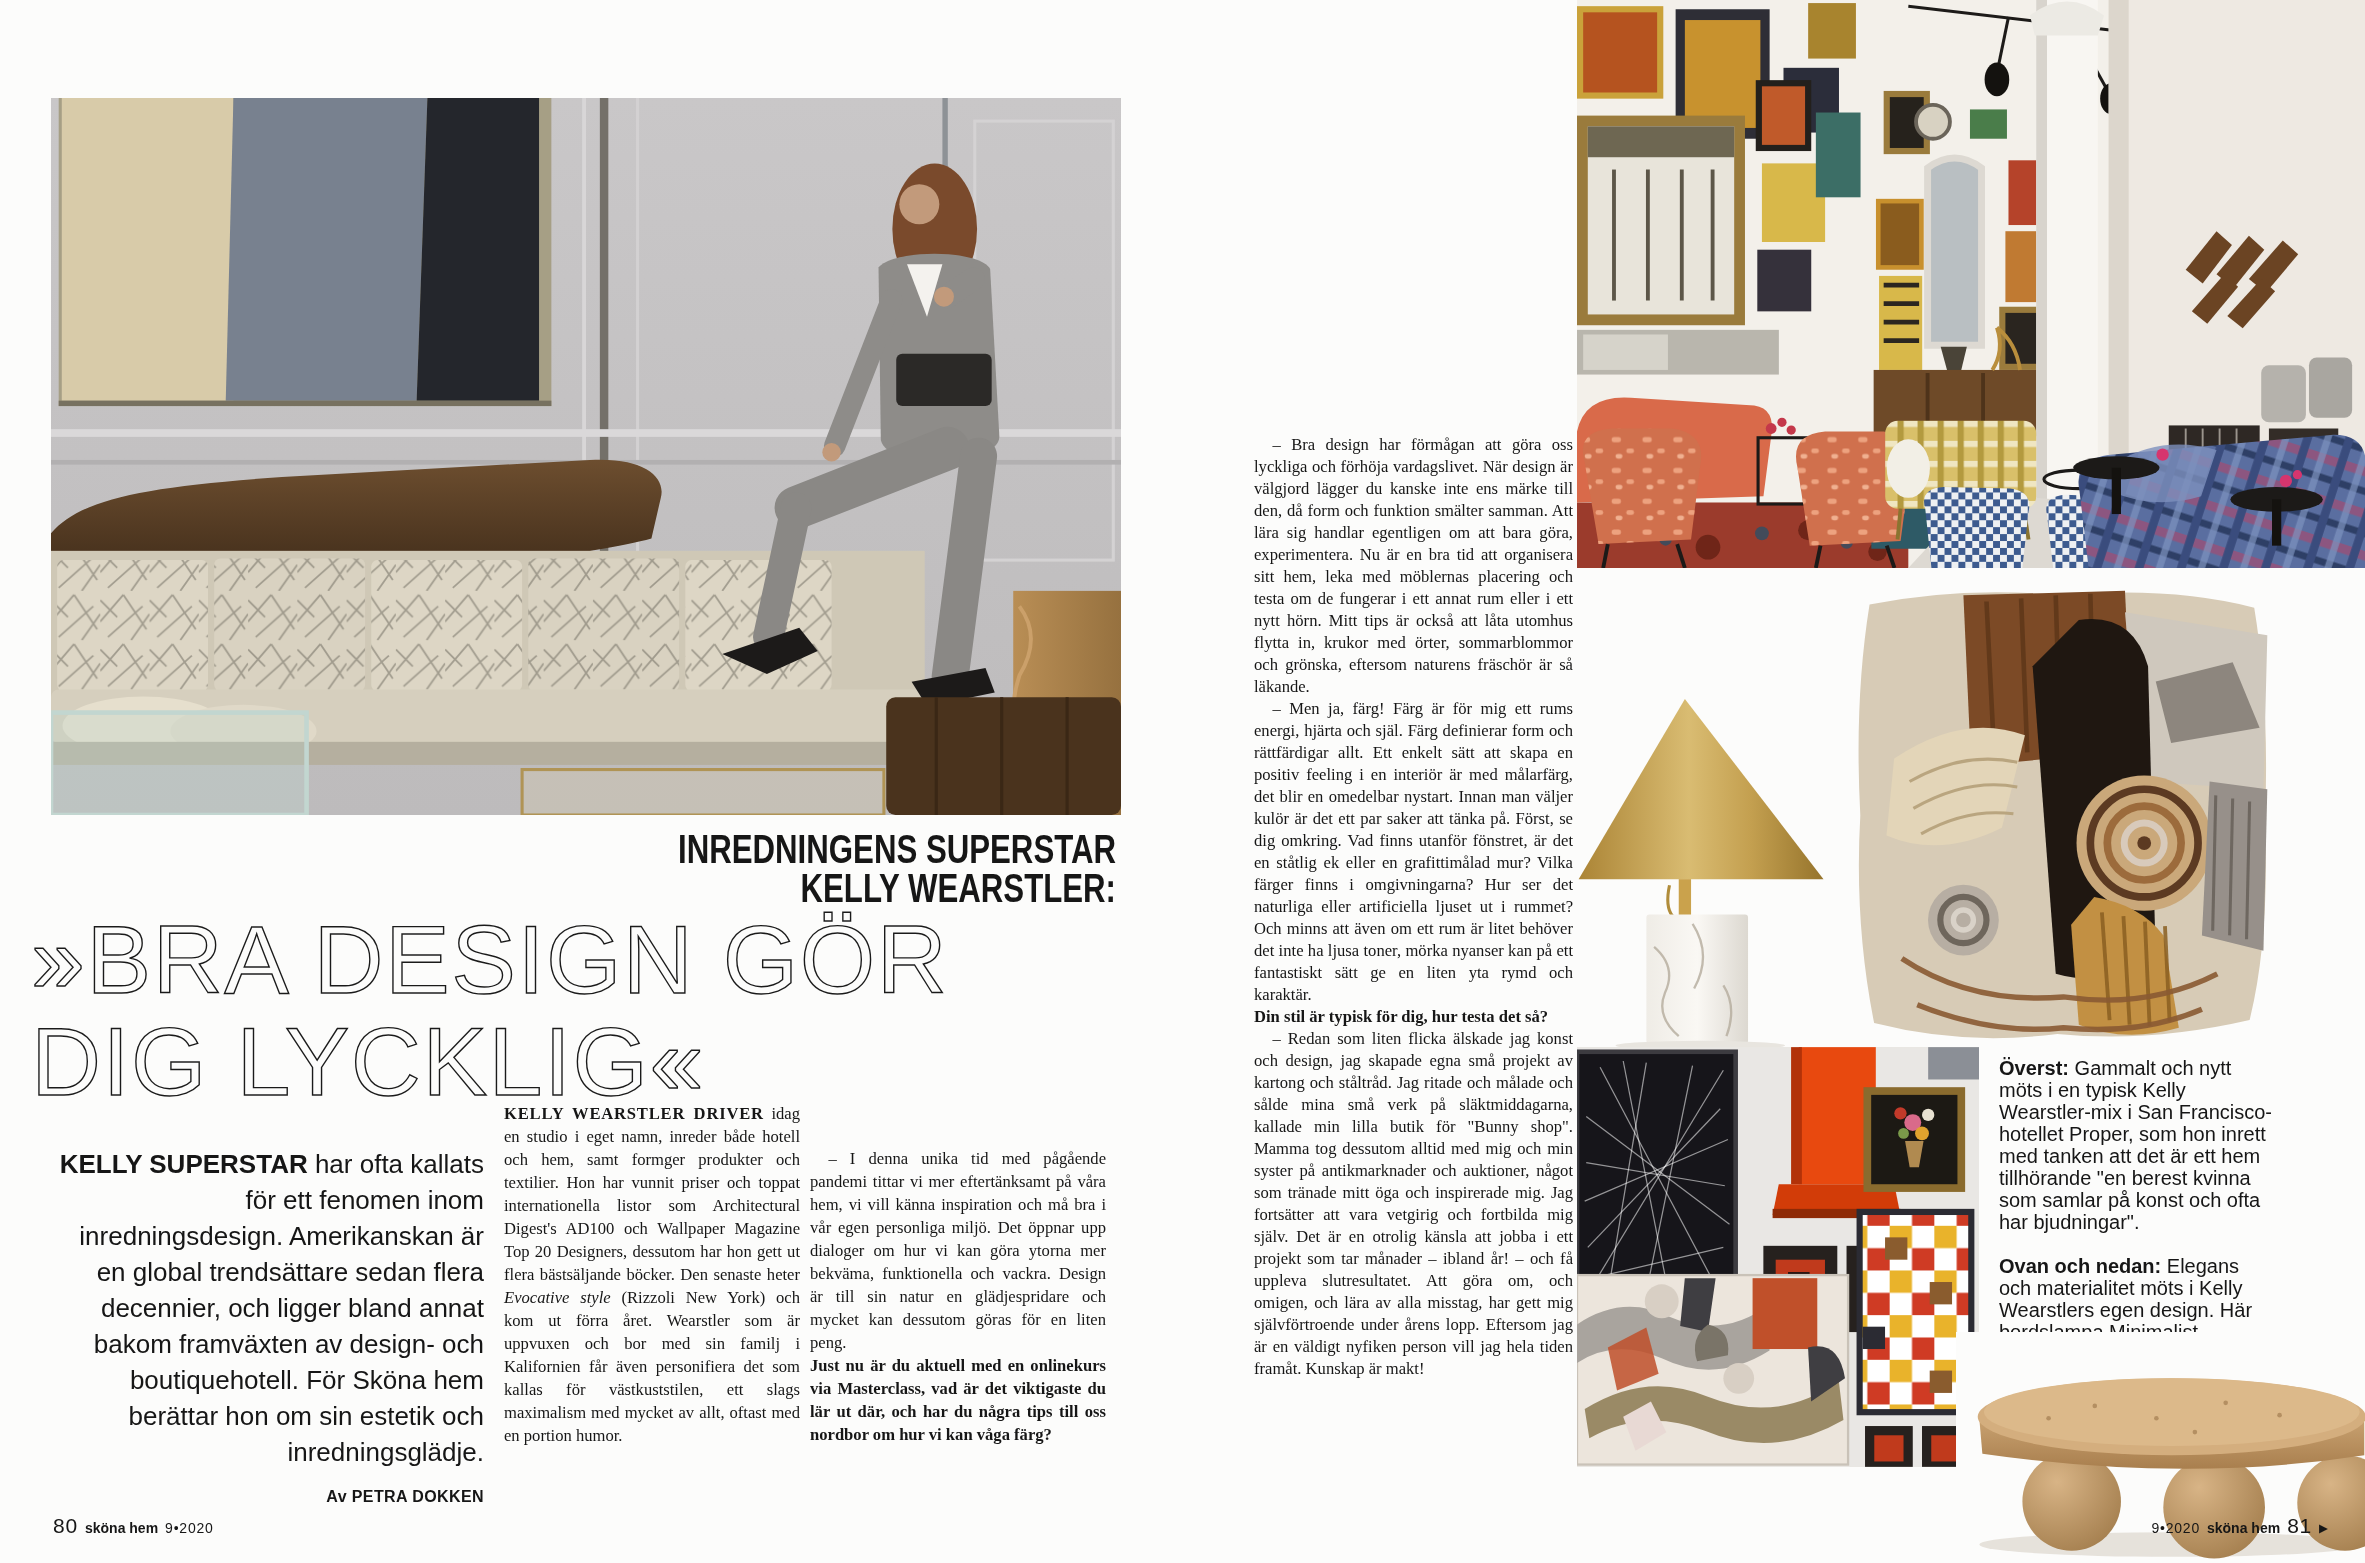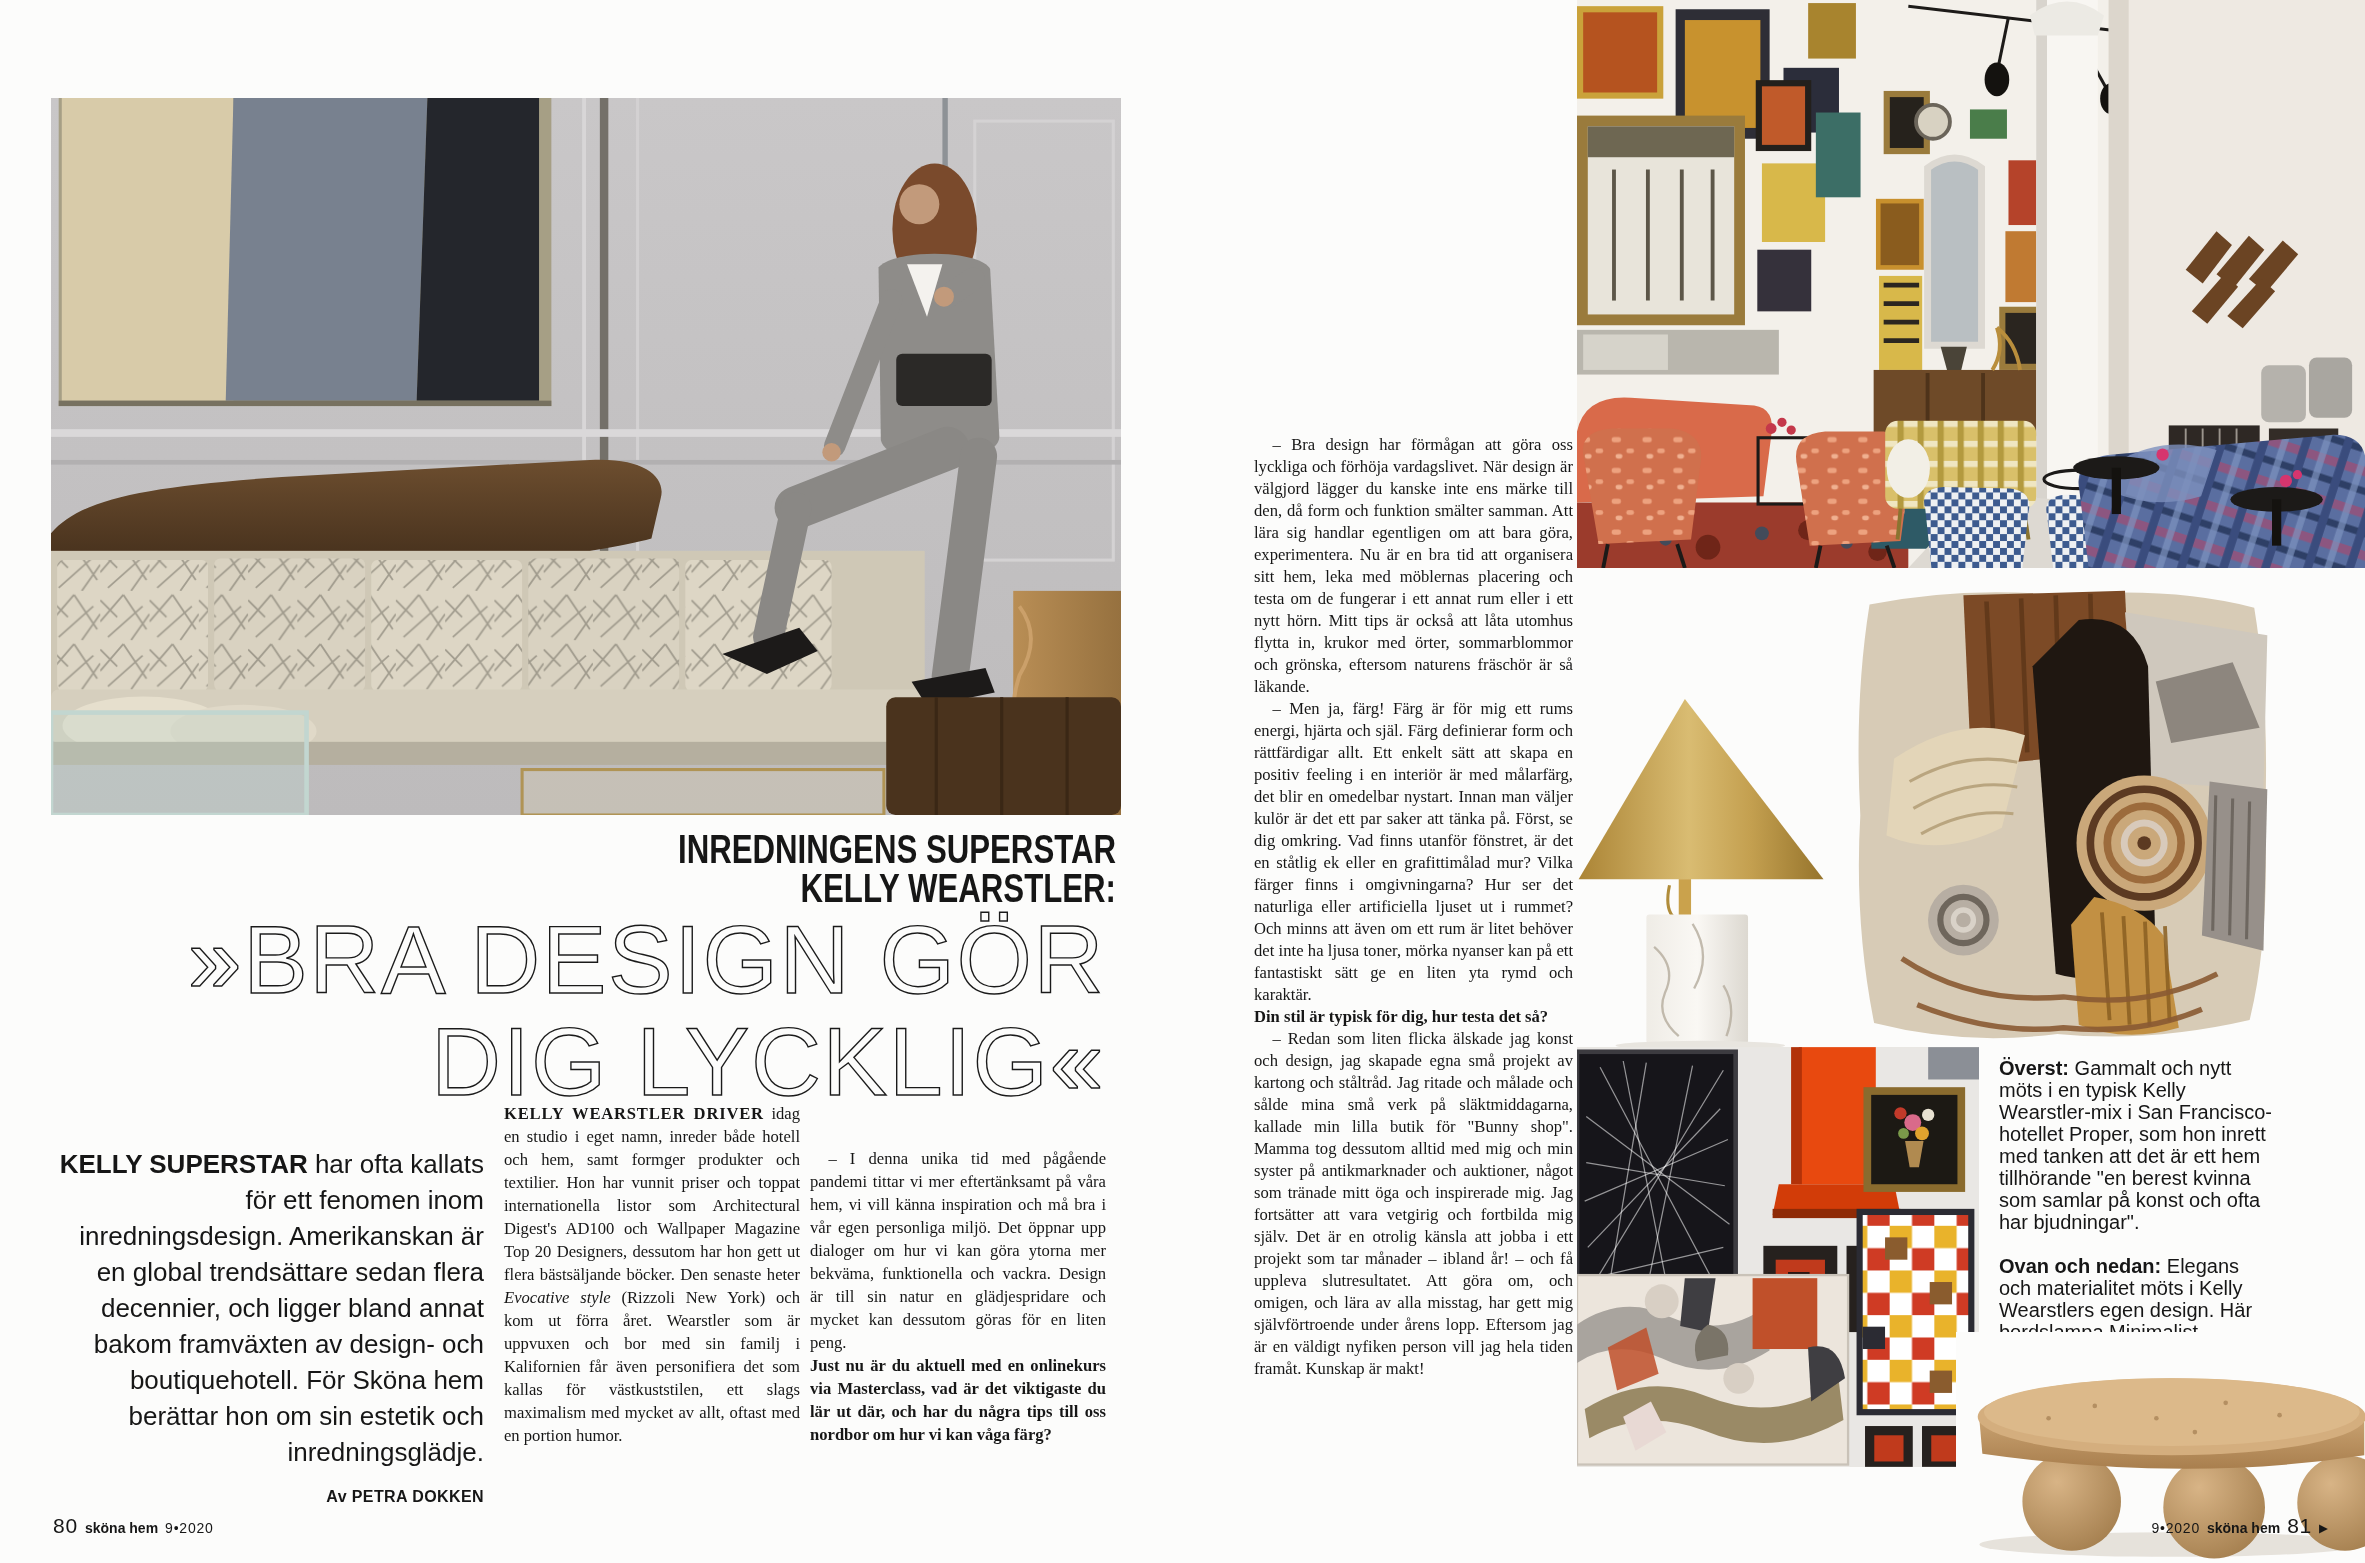--- a/index.html
+++ b/index.html
@@ -6,21 +6,21 @@
   .spread{position:relative;width:2366px;height:1563px;background:#fcfcfb;overflow:hidden;
           font-family:"Liberation Sans",sans-serif;color:#161616;}
   .abs{position:absolute;}
   .photo{position:absolute;overflow:hidden;}
   .photo svg{display:block;width:100%;height:100%;}
 
   
   .kicker{left:308px;top:830px;width:808px;text-align:right;font-weight:700;
           font-size:40px;line-height:39px;letter-spacing:0px;
           transform:scaleX(.78);transform-origin:100% 0;}
-  .headline{left:20px;top:909px;width:1085px;text-align:right;
+  .headline{left:31px;top:909px;width:1085px;text-align:left;
             font-size:97px;line-height:102px;letter-spacing:1.5px;font-weight:400;
             color:#4d7c0f;-webkit-text-fill-color:transparent;
             -webkit-text-stroke:1.4px #1a1a1a;}
   .intro{left:51px;top:1146px;width:433px;text-align:right;
          font-size:26px;line-height:36px;}
   .intro .lead{font-weight:700;}
   .byline{margin-top:9.2px;font-size:16px;font-weight:700;letter-spacing:0.4px;}
   .serifcol{font-family:"Liberation Serif",serif;font-size:16.6px;line-height:23px;
             text-align:justify;}
   .col2{left:504px;top:1102px;width:296px;}

